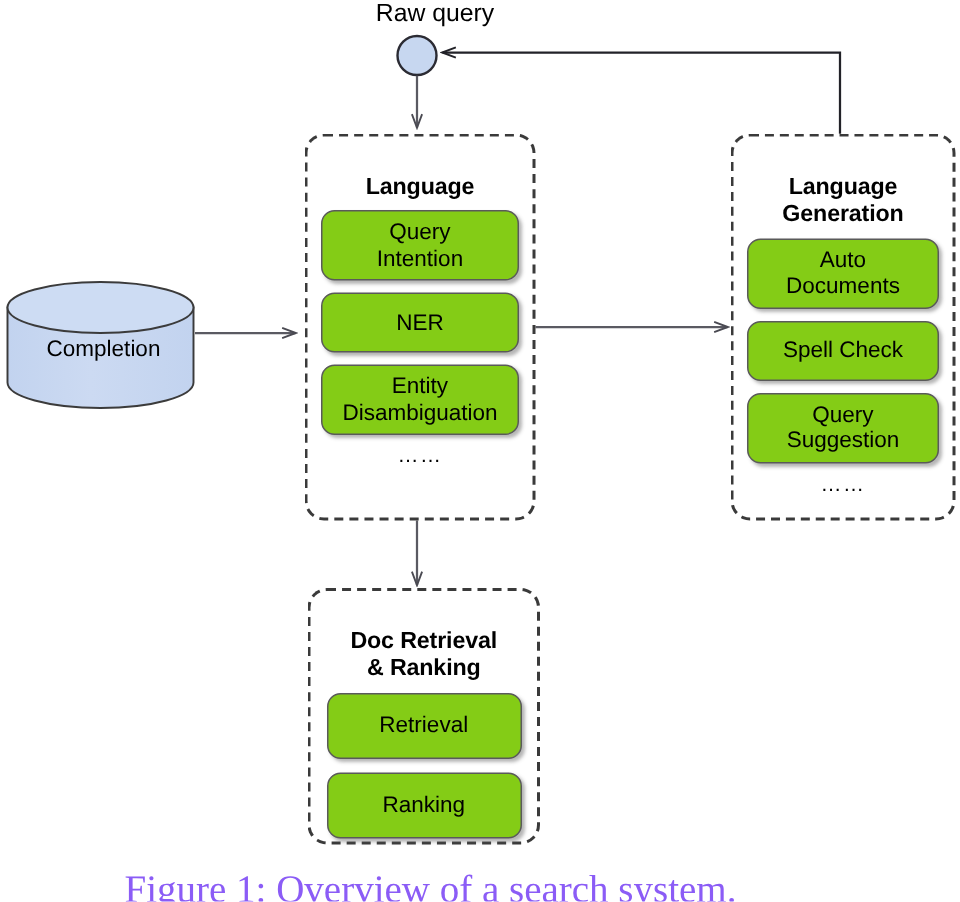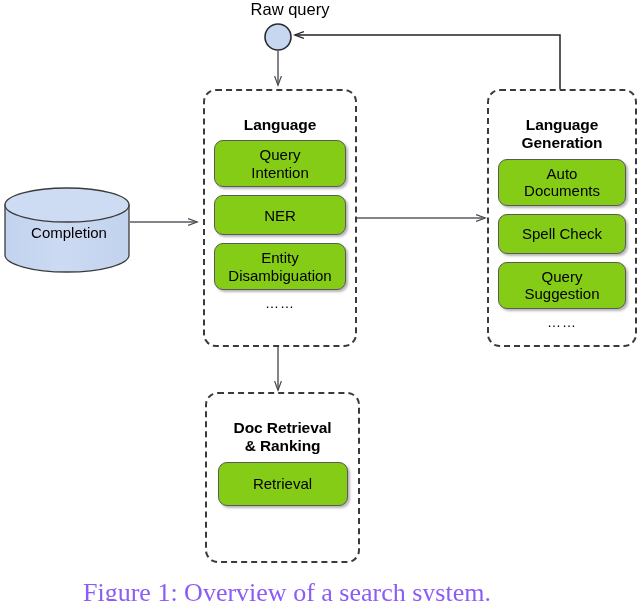--- a/index.html
+++ b/index.html
@@ -227,17 +227,22 @@
       <div>Doc Retrieval</div>
       <div>&amp; Ranking</div>
     </div>
 
     <div class="node" style="width:130px; height:44px; margin-bottom:9px;">
       <div>
         <div>Retrieval</div>
       </div>
     </div>
 
+    <div class="node" style="width:130px; height:44px;">
+      <div>
+        <div>Ranking</div>
+      </div>
+    </div>
   </div>
 
   <div class="caption">Figure 1: Overview of a search system.</div>
 
 </div>
 
 </body></html>

